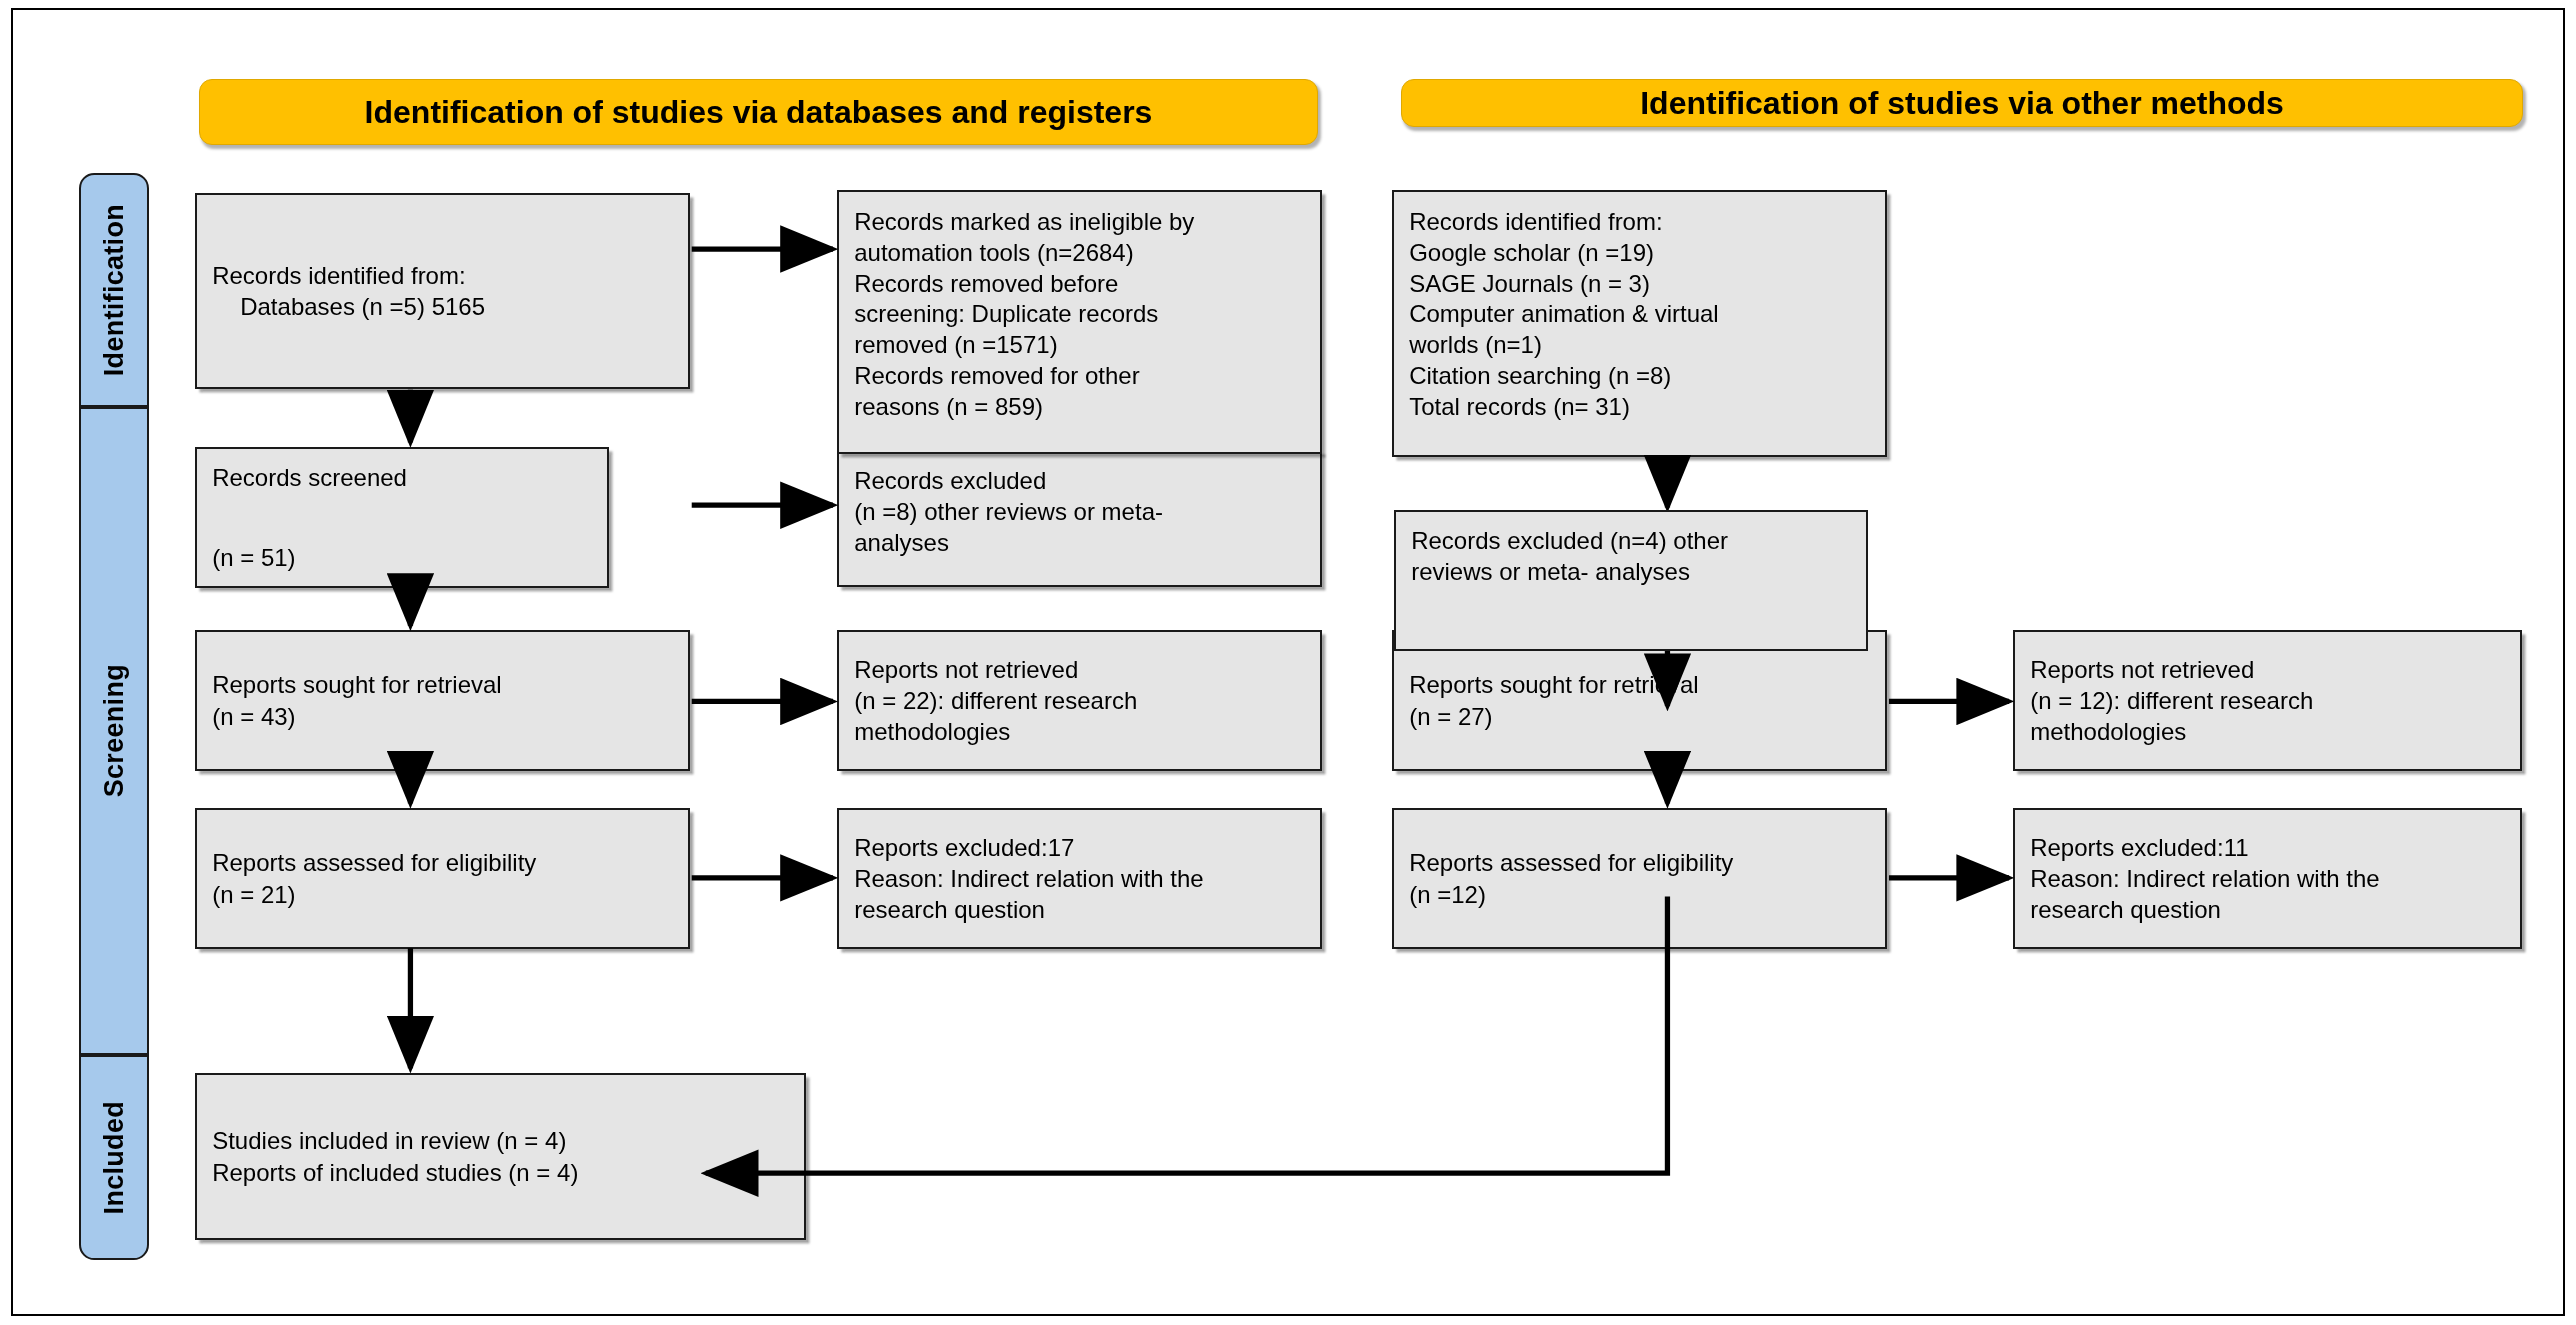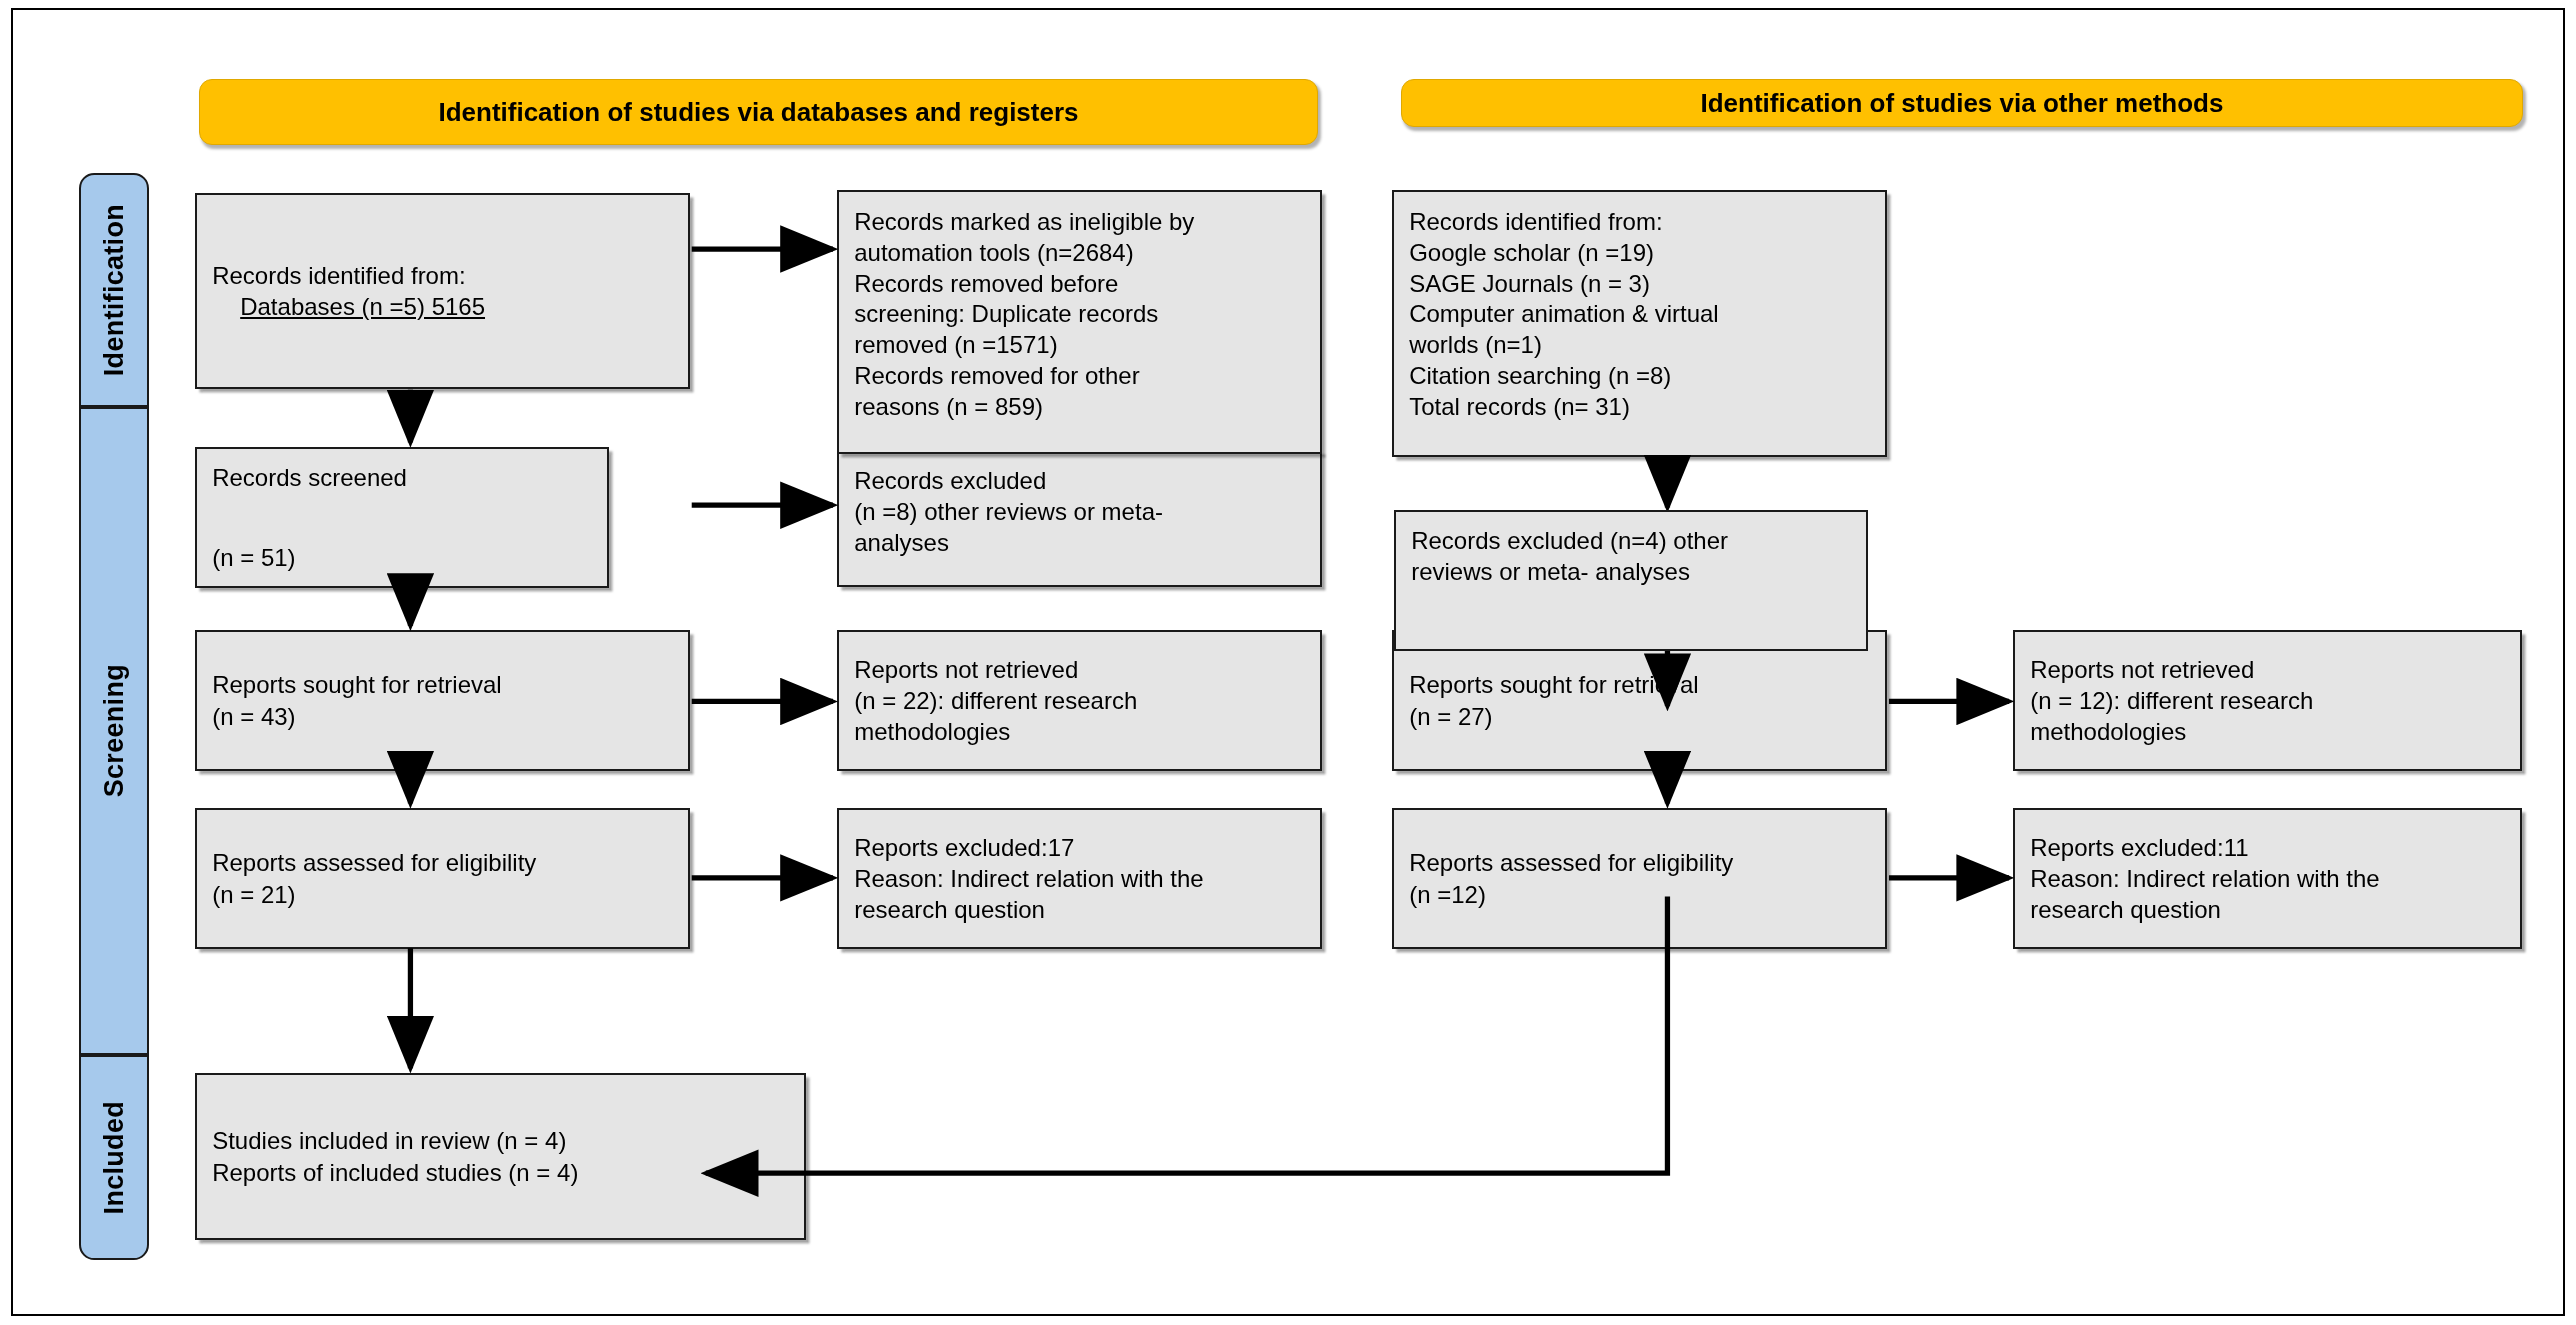--- a/index.html
+++ b/index.html
@@ -51,21 +51,21 @@
     border: 1.8px solid #e0a800;
     border-radius: 13px;
     box-sizing: border-box;
     display: flex;
     align-items: center;
     justify-content: center;
     box-shadow: 2.9px 3.5px 2.9px rgba(0,0,0,0.30);
   }
   .banner-text {
     font-weight: bold;
-    font-size: 26px;
+    font-size: 32px;
     color: #000000;
     text-align: center;
     white-space: nowrap;
   }
   
   .pbox {
     position: absolute;
     background: #e5e5e5;
     border: 2.3px solid #1a1a1a;
     box-sizing: border-box;
@@ -77,21 +77,21 @@
     line-height: 1.30;
     color: #000000;
     white-space: pre-wrap;
   }
   .pbox.vcenter {
     display: flex;
     flex-direction: column;
     justify-content: center;
   }
   .pbox.tight .ln { line-height: 1.28; }
-  .indent { padding-left: 28px; text-decoration: underline; }
+  .indent { padding-left: 28px; }
   
   .z-top { z-index: 6; }
   .z-mid { z-index: 4; }
   .z-low { z-index: 2; }
   
   #wires {
     position: absolute;
     left: 0;
     top: 0;
     width: 2576px;

